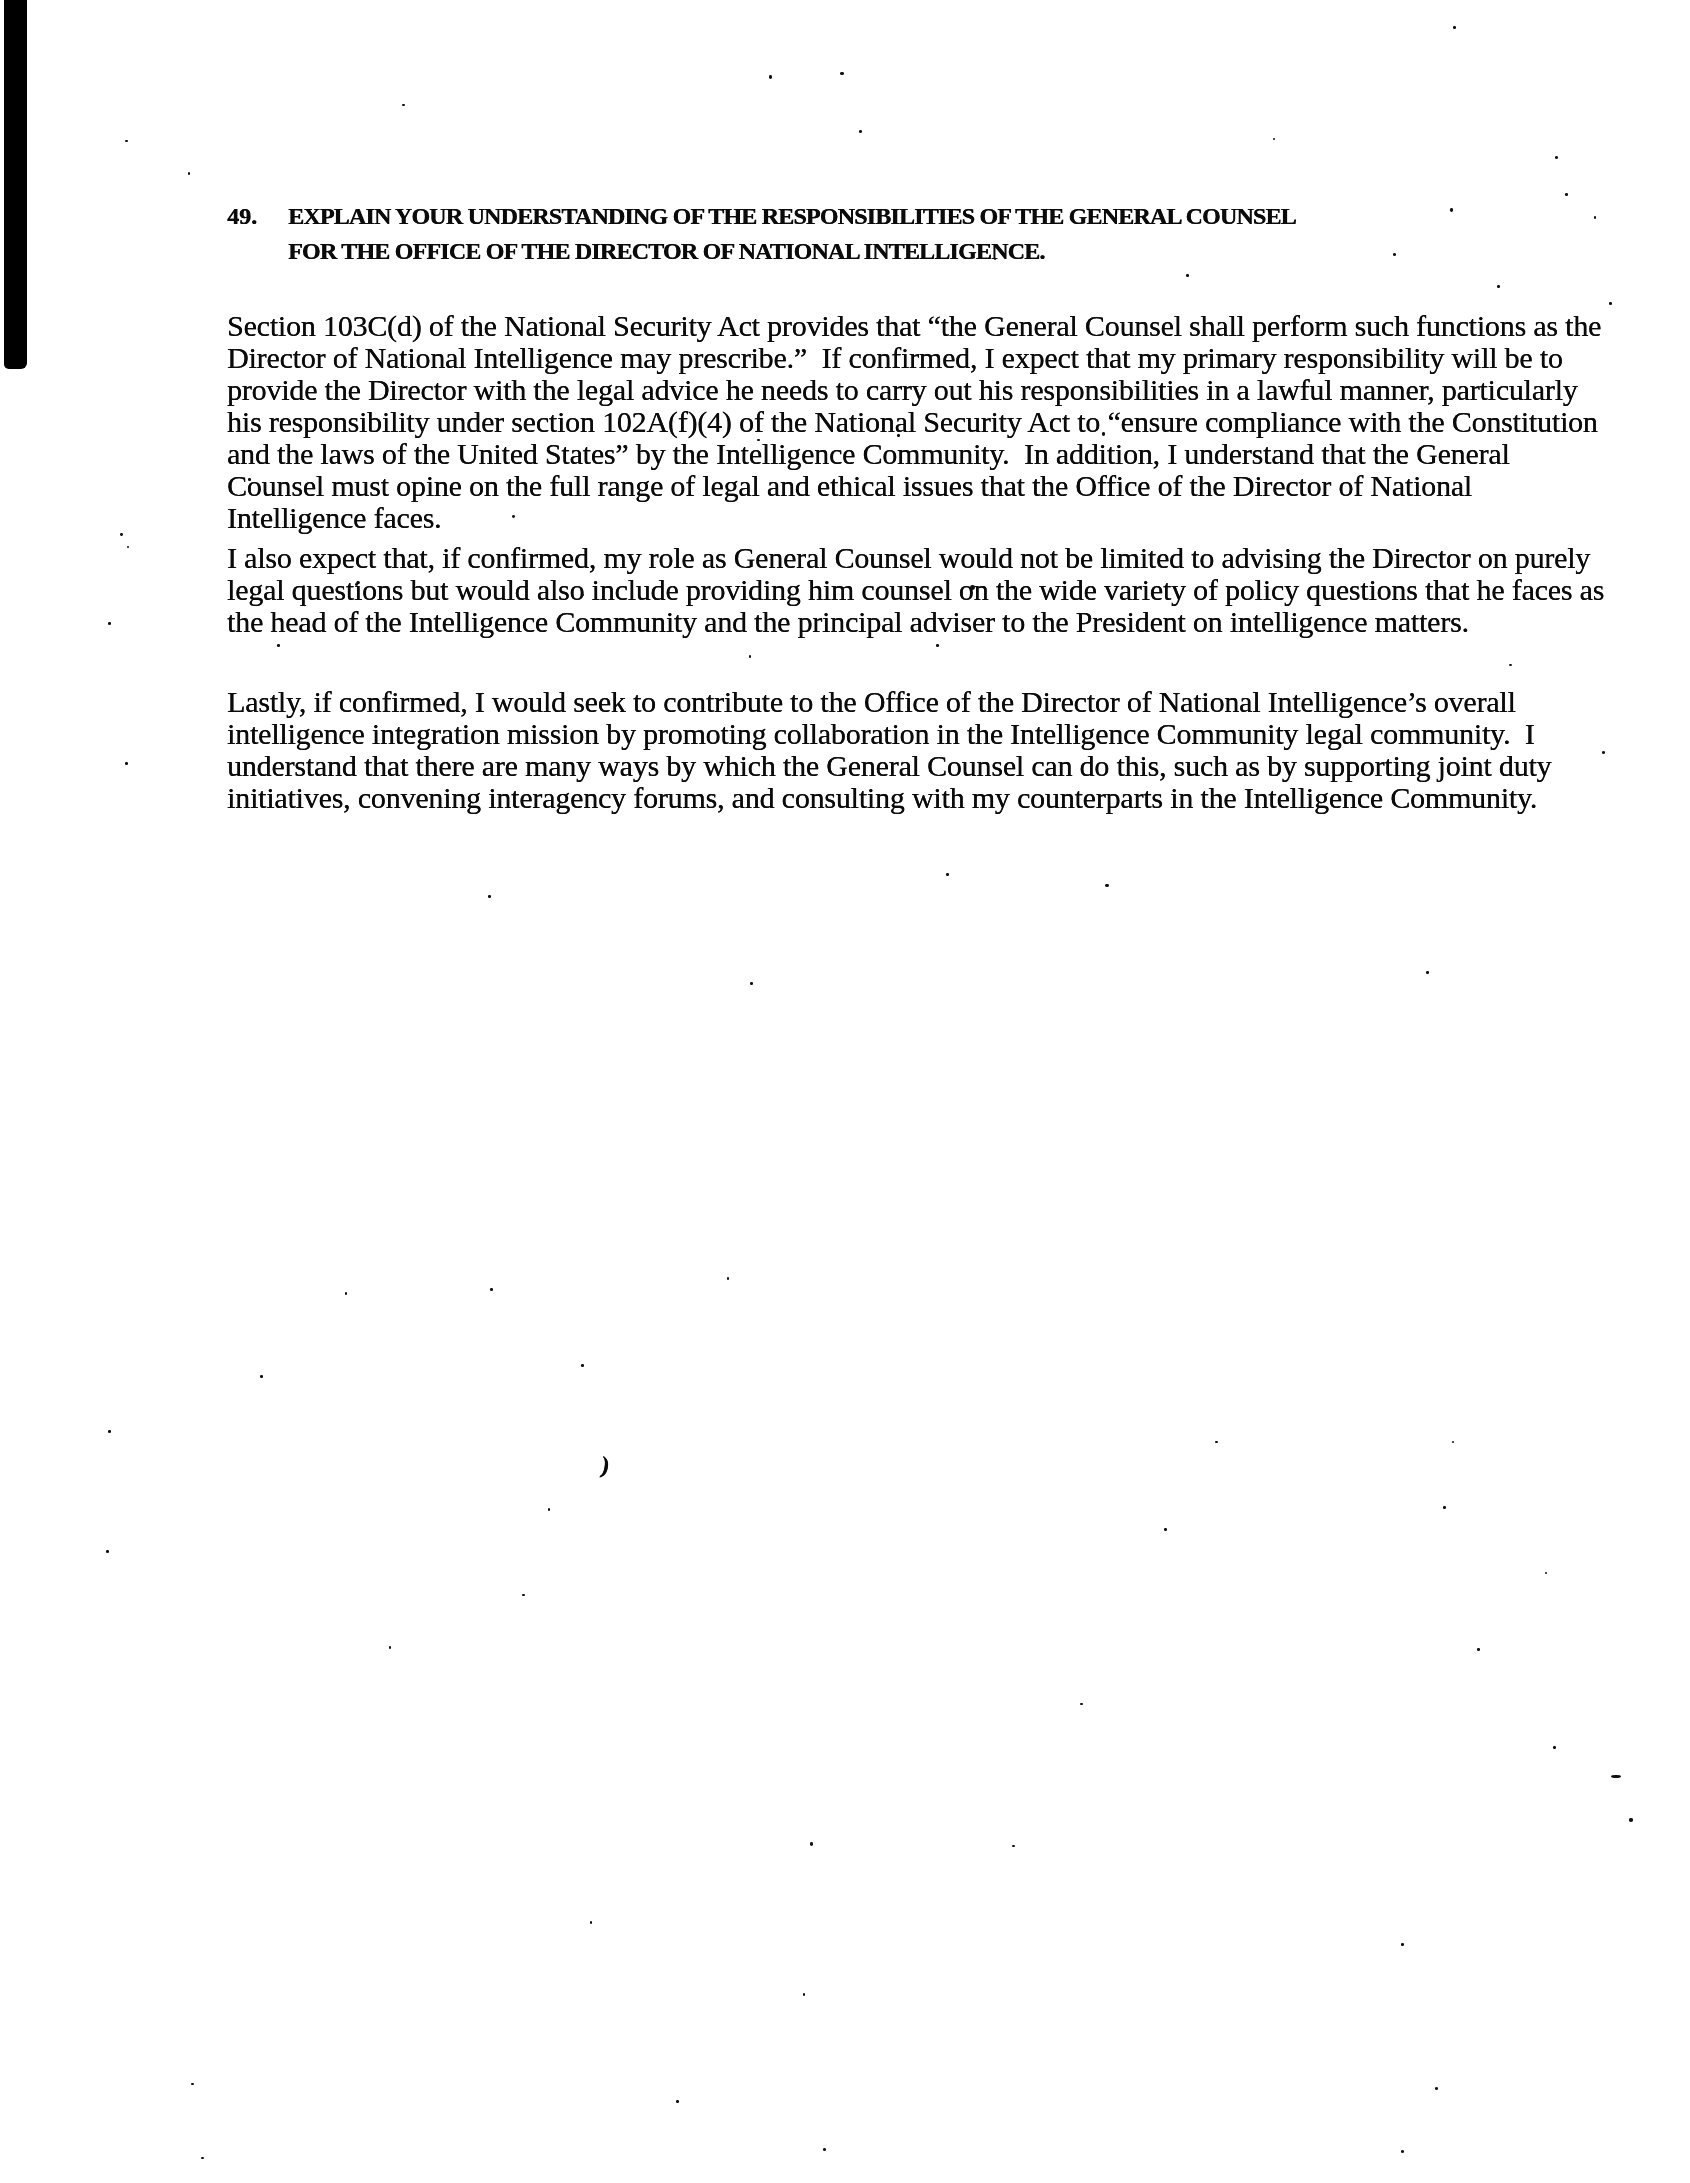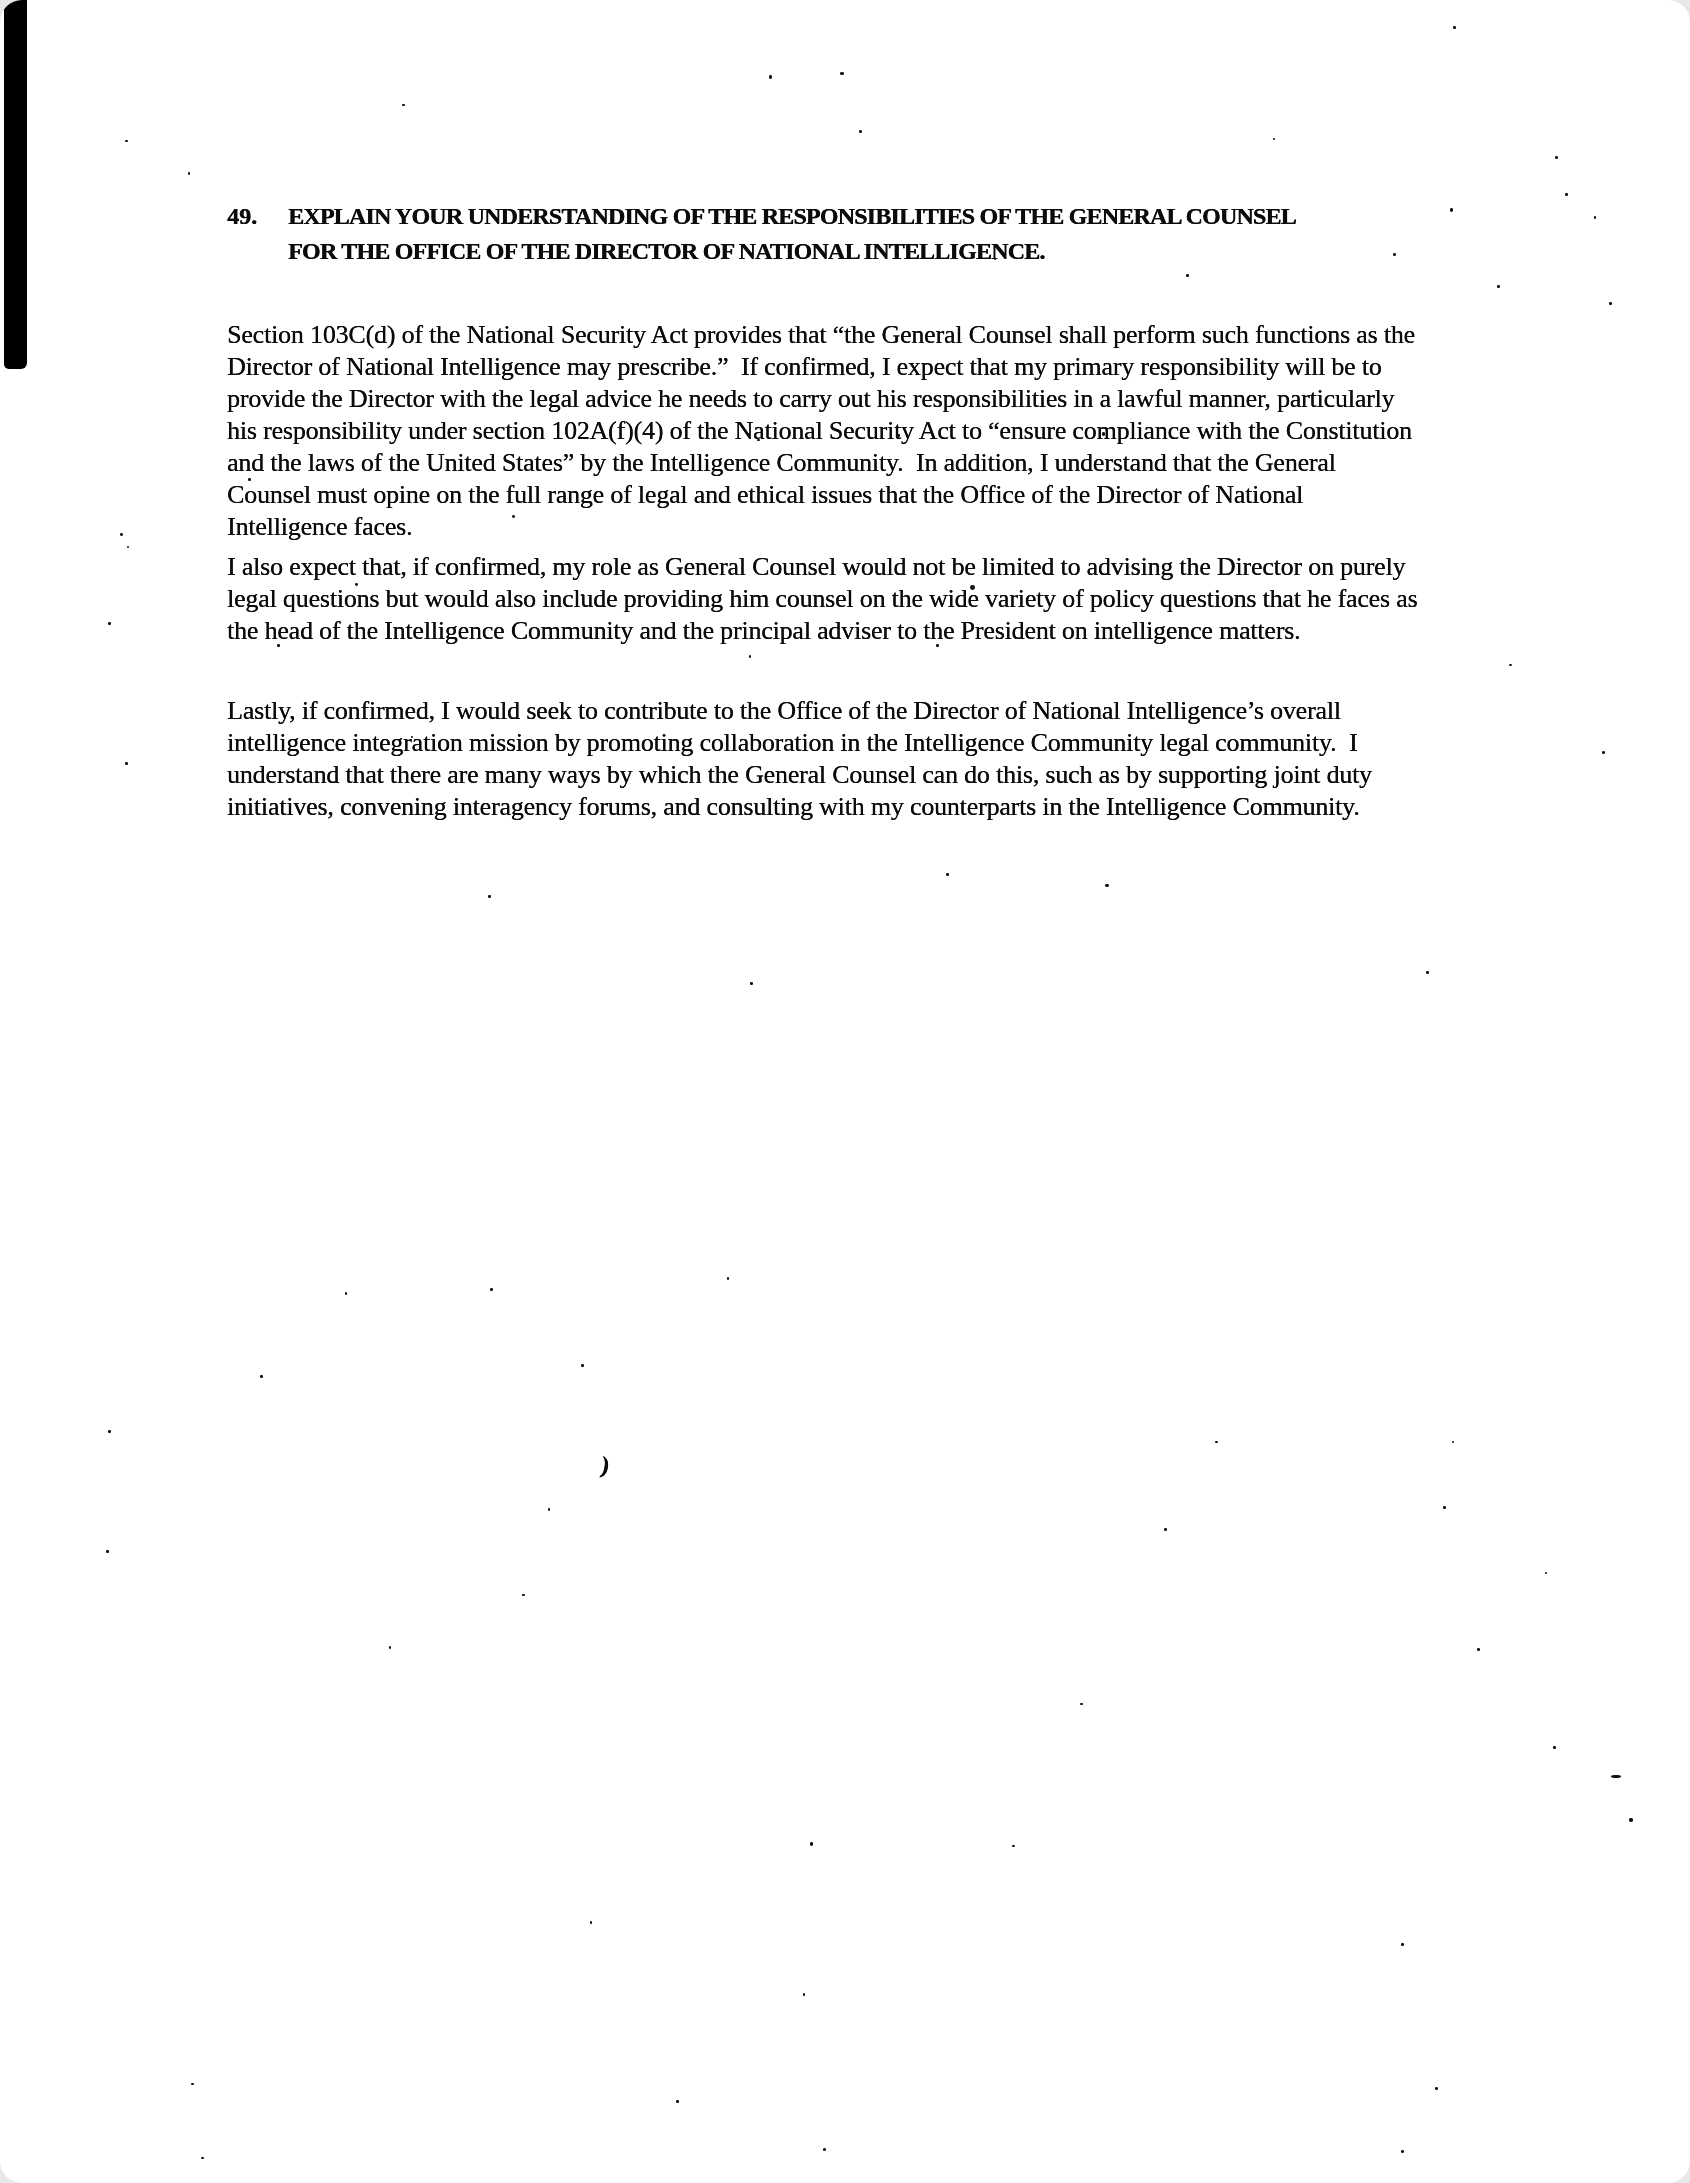--- a/index.html
+++ b/index.html
@@ -8,21 +8,20 @@
     background: #e8e8e8;
   }
   .page {
     position: relative;
     width: 1690px;
     height: 2183px;
     background: #ffffff;
     overflow: hidden;
     font-family: "Liberation Serif", serif;
     color: #0b0b0b;
-    border-radius: 22px;
   }
   
   .black-bar {
     position: absolute;
     left: 4px;
     top: 0;
     width: 22.6px;
     height: 369px;
     background: #000000;
     border-radius: 0 0 6px 4.7px;
@@ -41,26 +40,25 @@
     text-shadow: 0.4px 0 0 currentColor;
   }
   .qnum {
     flex: 0 0 auto;
     width: 61px;
     letter-spacing: 0;
   }
   .para {
     position: absolute;
     left: 227px;
-    font-size: 26px;
+    font-size: 30px;
     line-height: 32px;
     letter-spacing: -0.2px;
     white-space: pre;
     text-shadow: 0.2px 0 0 currentColor;
-    margin-top: 9px;
   }
   #para1 { top: 310px; }
   #para2 { top: 542px; }
   #para3 { top: 686px; }
   .stray-mark {
     position: absolute;
     left: 601px;
     top: 1452px;
     font-size: 24px;
     font-weight: bold;

